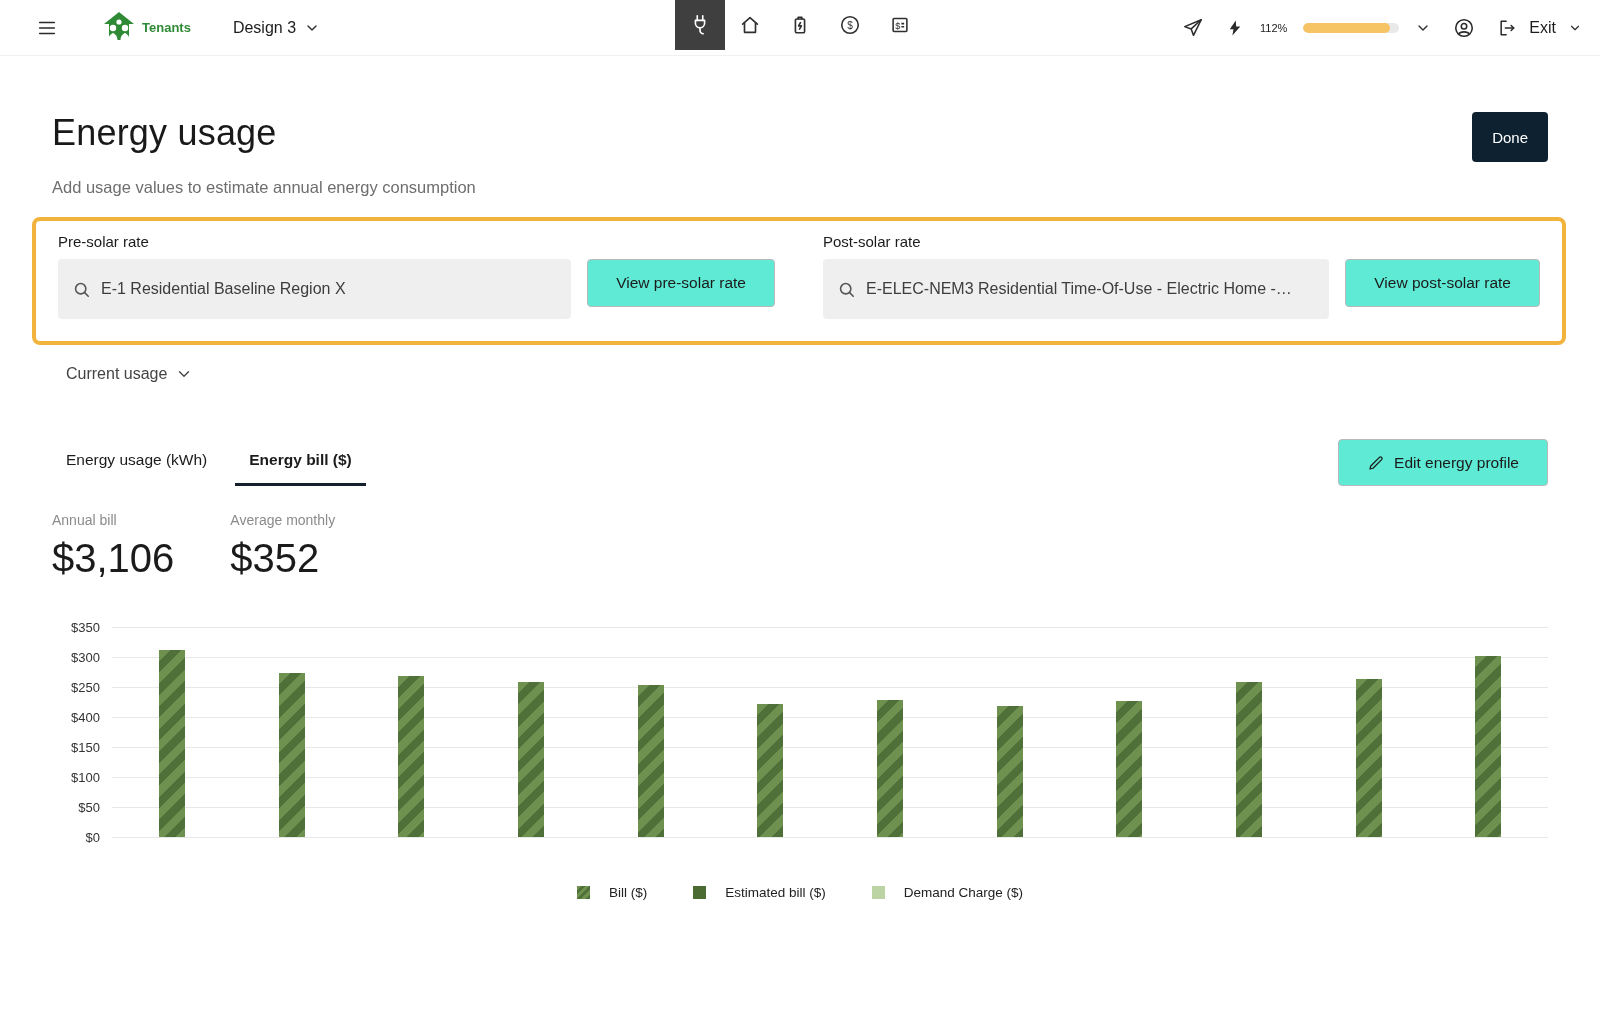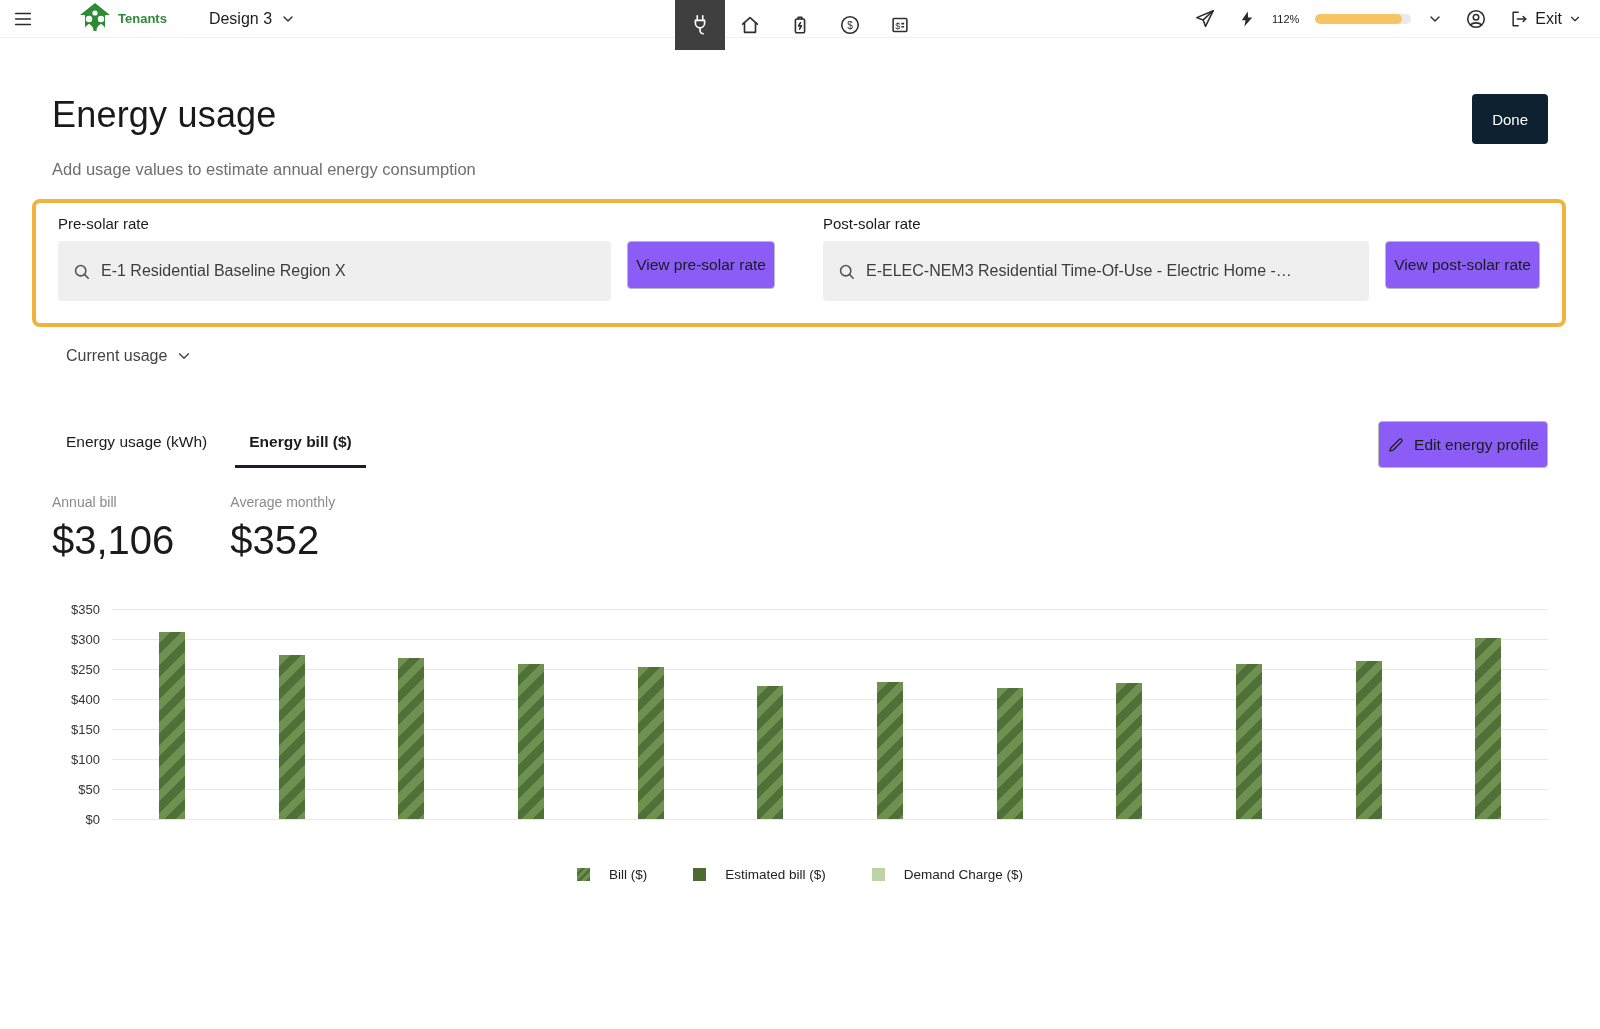--- a/index.html
+++ b/index.html
@@ -1,47 +1,47 @@
 <!DOCTYPE html>
 <html style="--accent-orange: #F2B33C; --progress-fill: #F6C465; --done-bg: #0D2130; --brand-green: #2F8A35; --bar-green: #6E9150; --bar-green-dark: #4F7038; --legend-dark: #4C6B33; --legend-light: #BCD4A3;"><head>
 <meta charset="utf-8">
 <style>
   * { margin:0; padding:0; box-sizing:border-box; }
   html,body { width:1600px; height:1029px; background:#fff; font-family:"Liberation Sans", sans-serif; color:#1c1c1c; }
 
   
-  .topbar { height:38px; display:flex; align-items:center; padding:0 18px 0 6px; position:relative; background:#fff; border-bottom:1px solid #f0f0f0; }
+  .topbar { height:56px; display:flex; align-items:center; padding:0 18px 0 30px; position:relative; background:#fff; border-bottom:1px solid #f0f0f0; }
   .tb-left { display:flex; align-items:center; gap:14px; }
   .icon-btn { display:flex; align-items:center; justify-content:center; width:34px; height:34px; cursor:pointer; background:none; border:none; }
   .logo-wrap { display:flex; align-items:center; gap:4px; margin-left:22px; }
   .logo-text { color:var(--brand-green,#2f8a35); font-size:13px; font-weight:bold; }
   .design-select { display:flex; align-items:center; gap:8px; margin-left:28px; font-size:16px; cursor:pointer; }
   .tb-center { position:absolute; left:50%; transform:translateX(-50%); top:0; height:50px; display:flex; align-items:center; }
   .tool-tile { width:50px; height:50px; display:flex; align-items:center; justify-content:center; cursor:pointer; }
   .tool-tile.active { background:#3f3f3f; }
   .tb-right { margin-left:auto; display:flex; align-items:center; gap:16px; }
   .pct { font-size:11px; color:#1c1c1c; }
   .progress-track { width:96px; height:10px; border-radius:5px; background:#e9e9e9; overflow:hidden; }
   .progress-fill { height:100%; border-radius:5px; background:var(--progress-fill,#F6C465); }
-  .exit-group { display:flex; align-items:center; gap:6px; cursor:pointer; font-size:16px; }
+  .exit-group { display:flex; align-items:center; gap:12px; cursor:pointer; font-size:16px; }
 
   
   .content { padding:56px 52px 0 52px; }
   .header-row { display:flex; align-items:flex-start; }
   h1 { font-size:36px; font-weight:500; letter-spacing:0.2px; color:#191919; }
   .done-btn { margin-left:auto; background:var(--done-bg,#0D2130); color:#fff; border:none; border-radius:4px; height:50px; padding:0 20px; font-size:15px; font-family:inherit; cursor:pointer; }
   .subtitle { margin-top:16px; font-size:16.5px; color:#6e6e6e; }
 
   .rate-panel { margin:20px -18px 0 -20px; border:4px solid var(--accent-orange,#F2B33C); border-radius:8px; padding:12px 22px 22px 22px; display:flex; gap:48px; }
   .rate-col { flex:1; min-width:0; }
   .rate-label { font-size:15px; font-weight:500; color:#1b1b1b; margin-bottom:9px; }
   .rate-row { display:flex; gap:16px; }
   .rate-input { flex:1; min-width:0; height:60px; background:#efefef; border-radius:4px; display:flex; align-items:center; gap:10px; padding:0 14px; cursor:text; }
   .rate-input-text { font-size:16px; color:#3d3d3d; white-space:nowrap; overflow:hidden; text-overflow:ellipsis; }
-  .ghost-btn { height:48px; background:#8b5cf6; border:1px solid #b9b9b9; border-radius:4px; padding:0 8px; font-size:15.5px; font-family:inherit; color:#1b1b1b; cursor:pointer; white-space:nowrap; display:flex; align-items:center; gap:9px; }
+  .ghost-btn { height:48px; background:#5eead4; border:1px solid #b9b9b9; border-radius:4px; padding:0 28px; font-size:15.5px; font-family:inherit; color:#1b1b1b; cursor:pointer; white-space:nowrap; display:flex; align-items:center; gap:9px; }
 
   .current-usage { margin-top:20px; margin-left:14px; display:flex; align-items:center; gap:8px; font-size:16px; color:#444; cursor:pointer; width:max-content; }
 
   .tabs-row { margin-top:56px; display:flex; align-items:flex-end; }
   .tab { font-size:15.5px; padding:0 14px 14px 14px; cursor:pointer; border-bottom:3px solid transparent; color:#1b1b1b; }
   .tab.active { font-weight:bold; border-bottom-color:#14212c; }
   .tab + .tab { margin-left:14px; }
 
   .stats-row { margin-top:26px; display:flex; gap:56px; }
   .stat-label { font-size:14px; color:#8b8b8b; }

